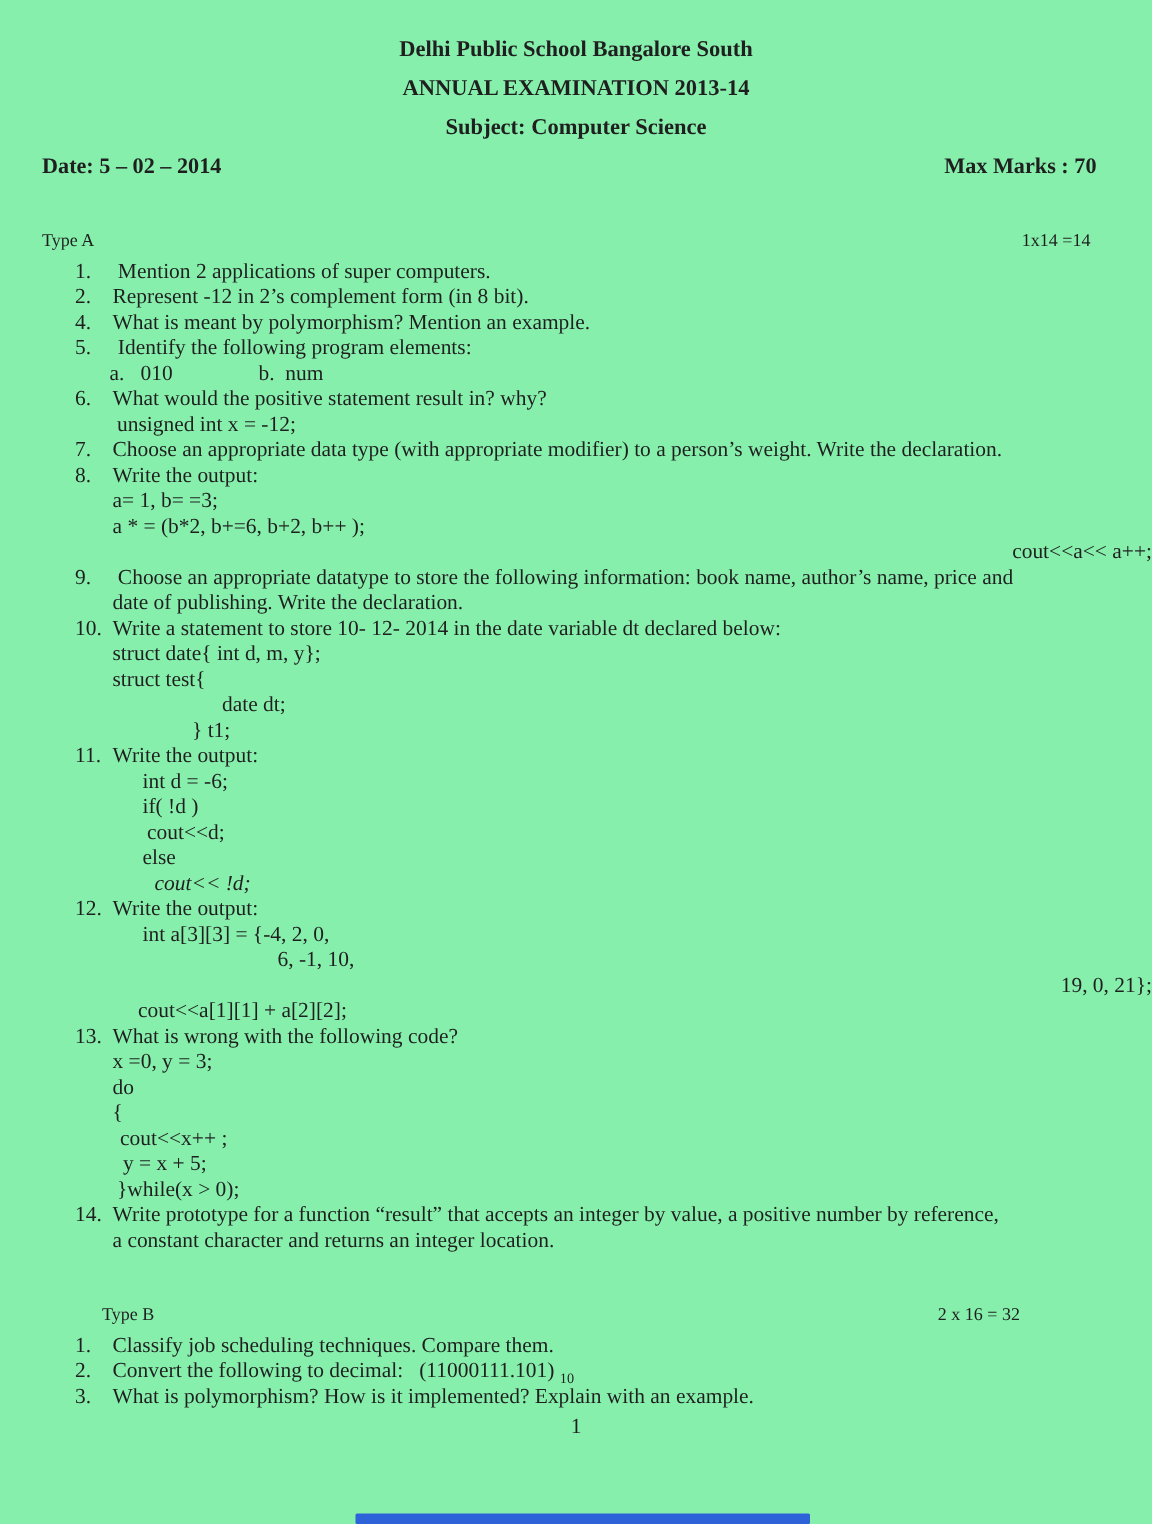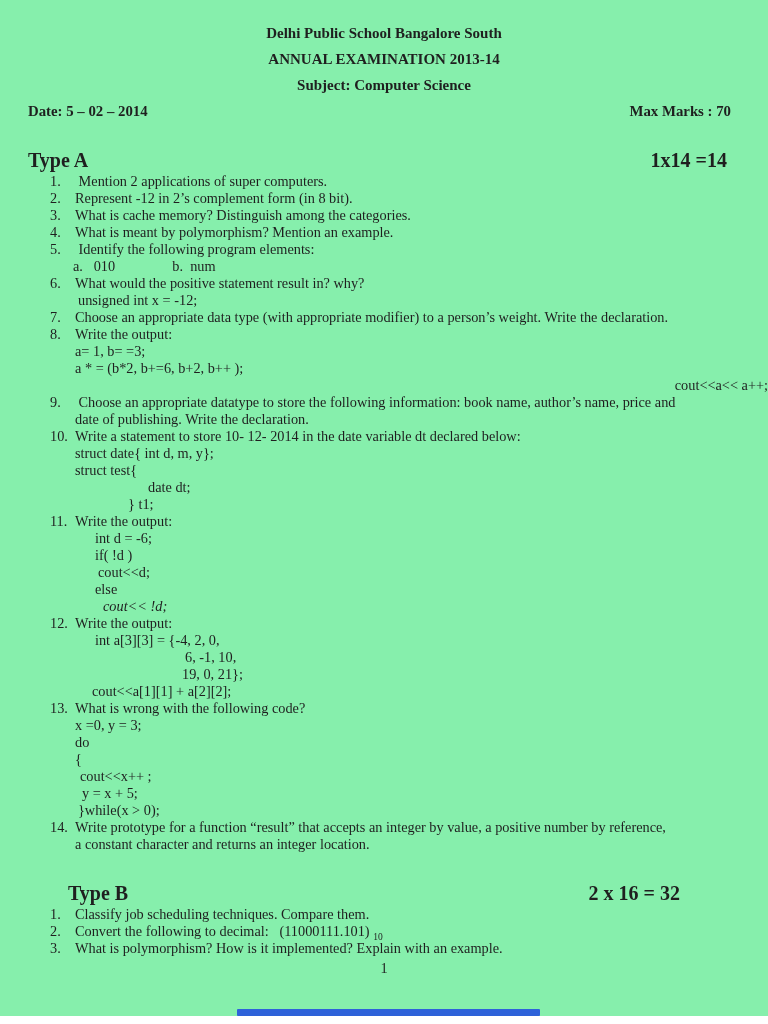--- a/index.html
+++ b/index.html
@@ -14,21 +14,21 @@
   }
   .meta-row {
     display:flex; justify-content:space-between;
     padding:0 37px 0 28px; font-weight:bold; font-size:14.8px; line-height:18px;
   }
   .meta-row.first { margin-top:2px; }
   .meta-row.second { margin-top:6px; }
   .section { position:relative; }
   .sec0 { margin-top:26px; }
   .sec1 { margin-top:9px; }
-  .section-head { position:relative; font-weight:bold; font-size:20px; line-height:17px; margin-bottom:4px;margin-top:32px; }
+  .section-head { position:relative; font-weight:normal; font-size:12px; line-height:17px; margin-bottom:4px;margin-top:32px; }
   .sec0 .section-head { padding-left:28px; }
   .sec1 .section-head { padding-left:68px; }
   .section-marks { position:absolute; top:0; }
   .sec0 .section-marks { right:41px; }
   .sec1 .section-marks { right:88px; }
   .qline {
     font-size:14.3px; line-height:17px; white-space:pre; overflow:hidden;
   }
   .qline.first { padding-left:50px; }
   .qnum { display:inline-block; width:25px; }
@@ -51,21 +51,20 @@
       <span>Date: 5 – 02 – 2014</span>
       <span>Max Marks : 70</span>
     </div>
   </div>
 
   <div id="sections">
       <div class="section sec0">
         <div class="section-head"><span>Type A</span><span class="section-marks">1x14 =14</span></div>
         <div class="qline first"><span class="qnum">1.</span><span> Mention 2 applications of super computers.</span></div>
         <div class="qline first"><span class="qnum">2.</span><span>Represent -12 in 2’s complement form (in 8 bit).</span></div>
-        <div class="qline first"><span class="qnum">3.</span><span>What is cache memory? Distinguish among the categories.</span></div>
         <div class="qline first"><span class="qnum">4.</span><span>What is meant by polymorphism? Mention an example.</span></div>
         <div class="qline first"><span class="qnum">5.</span><span> Identify the following program elements:</span></div>
         <div class="qline" style="padding-left: 73px;"><span>a.   010                b.  num</span></div>
         <div class="qline first"><span class="qnum">6.</span><span>What would the positive statement result in? why?</span></div>
         <div class="qline" style="padding-left: 78px;"><span>unsigned int x = -12;</span></div>
         <div class="qline first"><span class="qnum">7.</span><span>Choose an appropriate data type (with appropriate modifier) to a person’s weight. Write the declaration.</span></div>
         <div class="qline first"><span class="qnum">8.</span><span>Write the output:</span></div>
         <div class="qline" style="padding-left: 75px;"><span>a= 1, b= =3;</span></div>
         <div class="qline" style="padding-left: 75px;"><span>a * = (b*2, b+=6, b+2, b++ );</span></div>
         <div class="qline" style="padding-left: 75px; text-align: right;"><span>cout&lt;&lt;a&lt;&lt; a++;</span></div>
@@ -78,21 +77,21 @@
         <div class="qline" style="padding-left: 128px;"><span>} t1;</span></div>
         <div class="qline first"><span class="qnum">11.</span><span>Write the output:</span></div>
         <div class="qline" style="padding-left: 95px;"><span>int d = -6;</span></div>
         <div class="qline" style="padding-left: 95px;"><span>if( !d )</span></div>
         <div class="qline" style="padding-left: 98px;"><span>cout&lt;&lt;d;</span></div>
         <div class="qline" style="padding-left: 95px;"><span>else</span></div>
         <div class="qline" style="padding-left: 103px; font-style: italic;"><span>cout&lt;&lt; !d;</span></div>
         <div class="qline first"><span class="qnum">12.</span><span>Write the output:</span></div>
         <div class="qline" style="padding-left: 95px;"><span>int a[3][3] = {-4, 2, 0,</span></div>
         <div class="qline" style="padding-left: 185px;"><span>6, -1, 10,</span></div>
-        <div class="qline" style="padding-left: 182px;"><span>19, 0, 21};</span></div>
+        <div class="qline" style="padding-left: 182px; text-align: right;"><span>19, 0, 21};</span></div>
         <div class="qline" style="padding-left: 92px;"><span>cout&lt;&lt;a[1][1] + a[2][2];</span></div>
         <div class="qline first"><span class="qnum">13.</span><span>What is wrong with the following code?</span></div>
         <div class="qline" style="padding-left: 75px;"><span>x =0, y = 3;</span></div>
         <div class="qline" style="padding-left: 75px;"><span>do</span></div>
         <div class="qline" style="padding-left: 75px;"><span>{</span></div>
         <div class="qline" style="padding-left: 80px;"><span>cout&lt;&lt;x++ ;</span></div>
         <div class="qline" style="padding-left: 82px;"><span>y = x + 5;</span></div>
         <div class="qline" style="padding-left: 78px;"><span>}while(x &gt; 0);</span></div>
         <div class="qline first"><span class="qnum">14.</span><span>Write prototype for a function “result” that accepts an integer by value, a positive number by reference,</span></div>
         <div class="qline" style="padding-left: 75px;"><span>a constant character and returns an integer location.</span></div>

